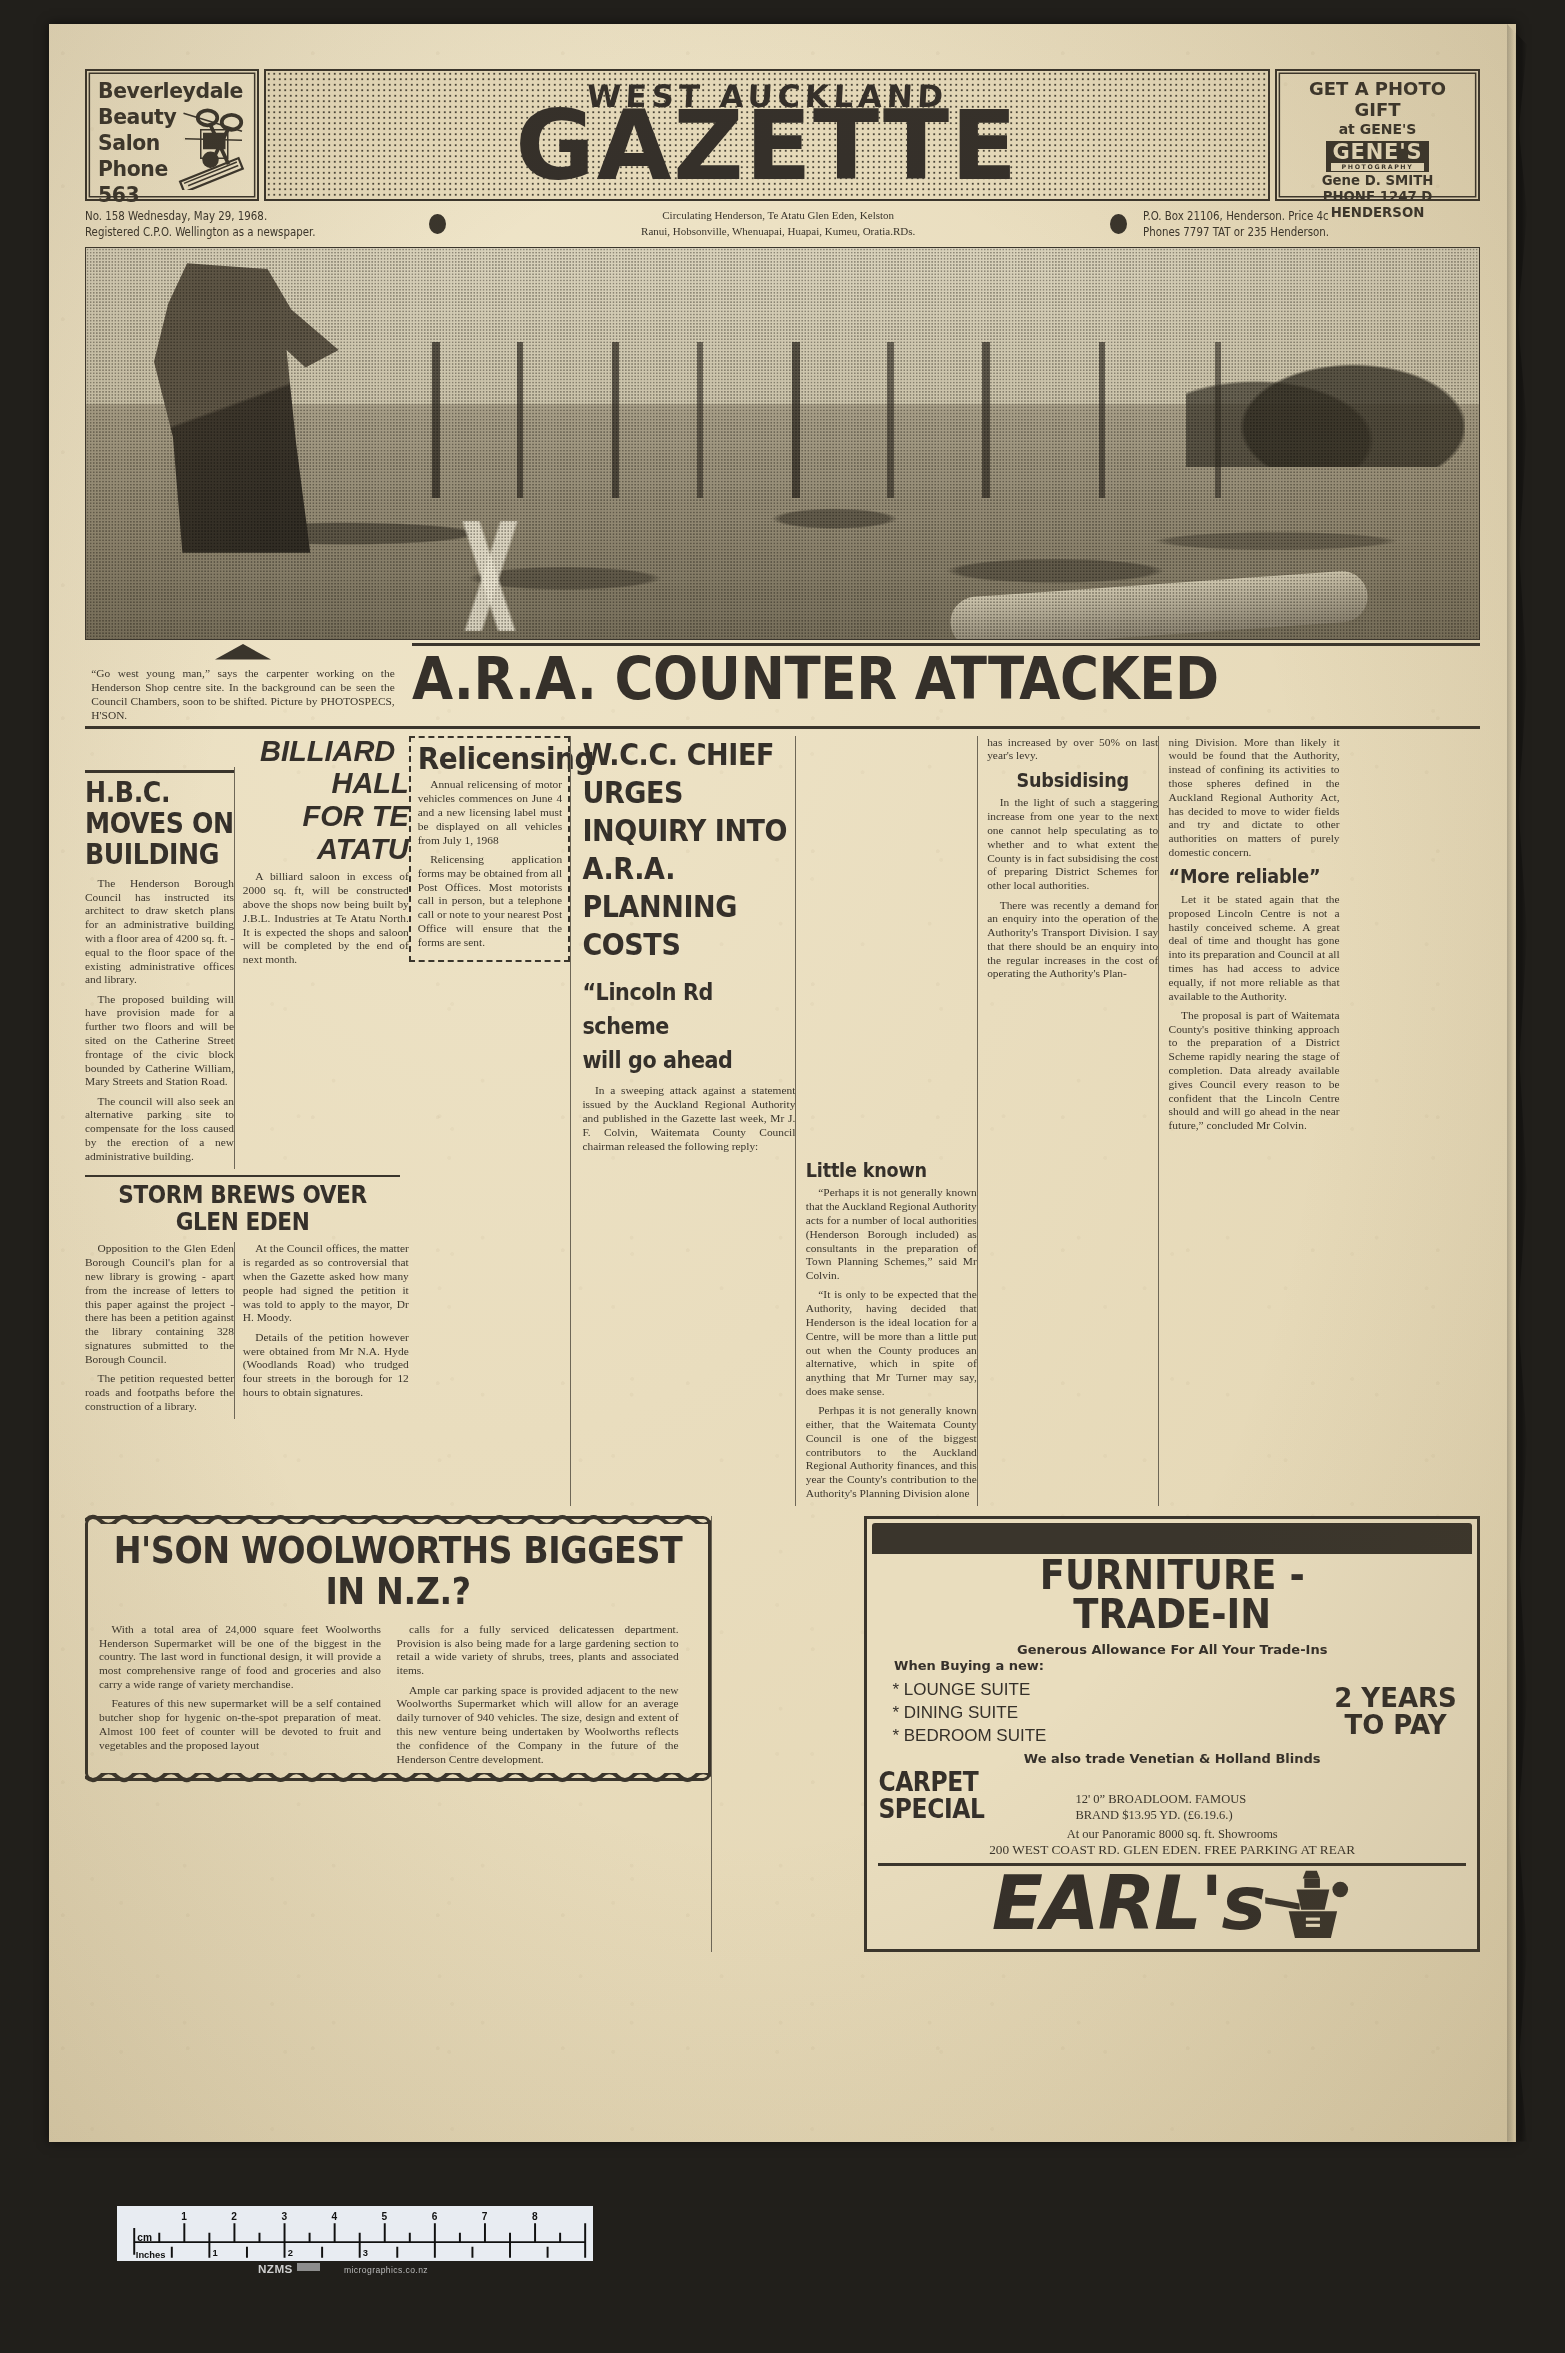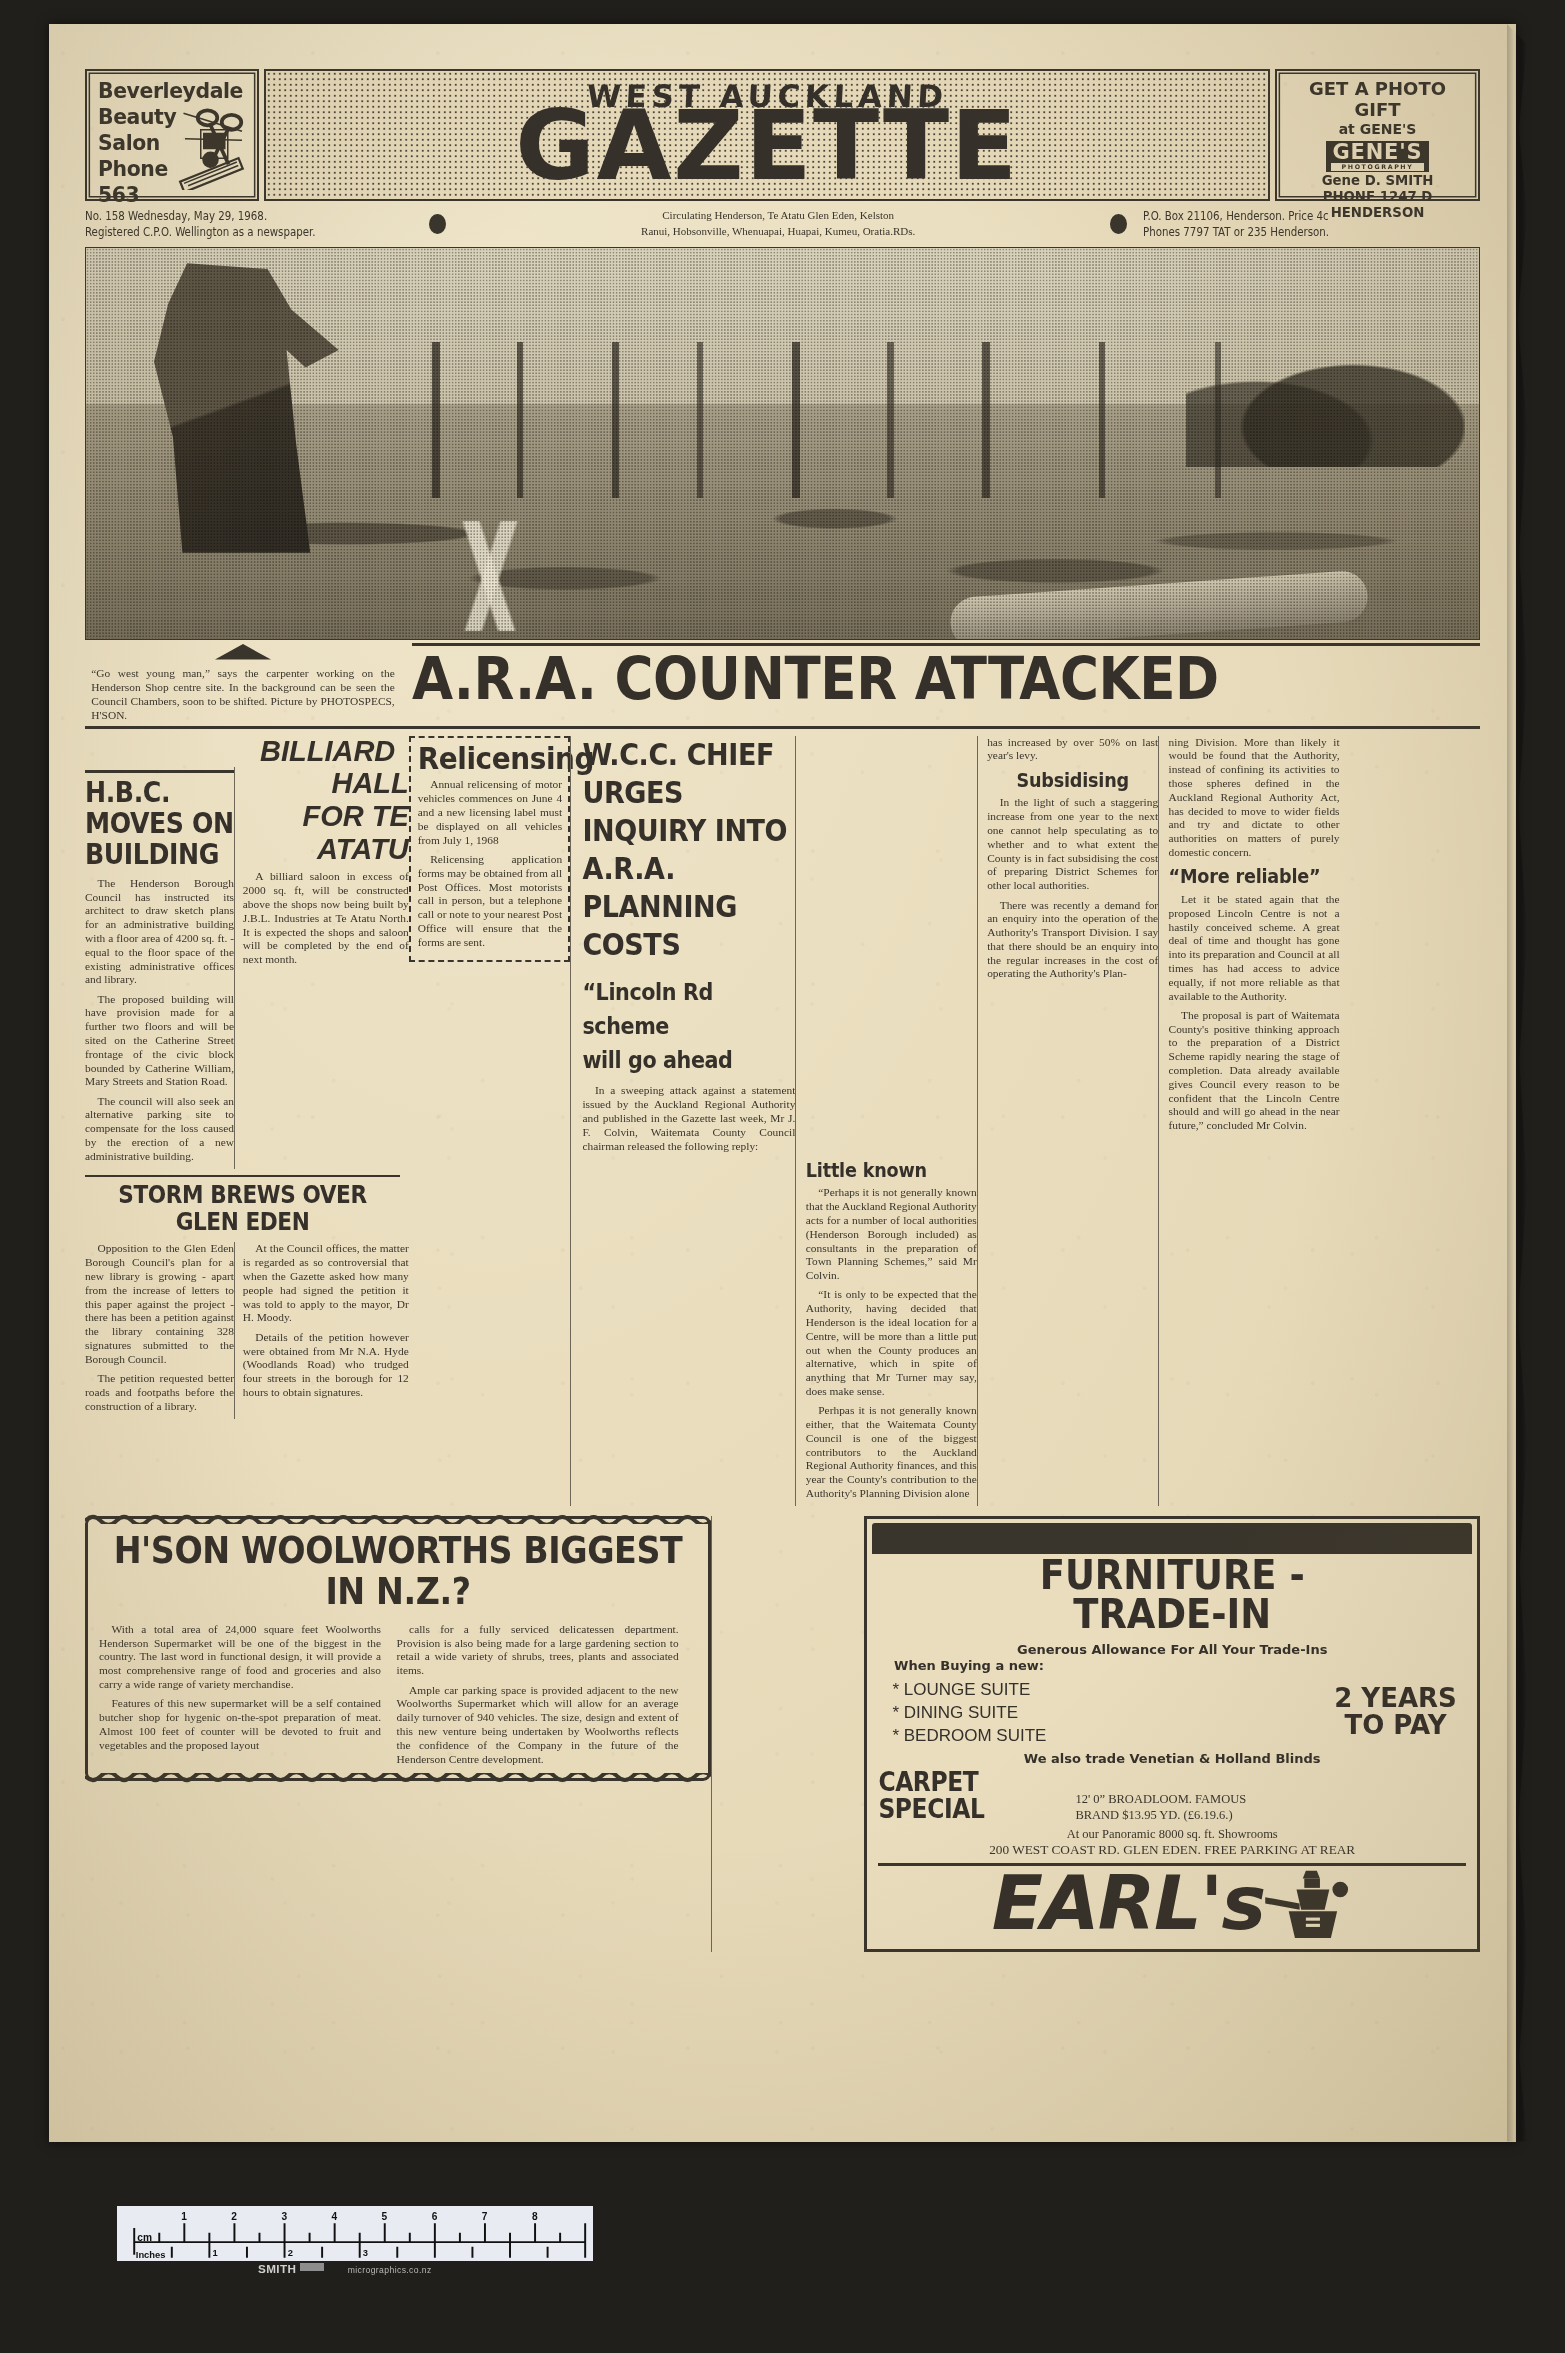--- a/index.html
+++ b/index.html
@@ -491,15 +491,15 @@
     <text x="466" y="18" font-family="Liberation Sans, sans-serif" font-size="13" font-weight="bold" fill="#111">7</text>
     <text x="530" y="18" font-family="Liberation Sans, sans-serif" font-size="13" font-weight="bold" fill="#111">8</text>
     <text x="24" y="66" font-family="Liberation Sans, sans-serif" font-size="12" font-weight="bold" fill="#111">Inches</text>
     <text x="122" y="64" font-family="Liberation Sans, sans-serif" font-size="12" font-weight="bold" fill="#111">1</text>
     <text x="218" y="64" font-family="Liberation Sans, sans-serif" font-size="12" font-weight="bold" fill="#111">2</text>
     <text x="314" y="64" font-family="Liberation Sans, sans-serif" font-size="12" font-weight="bold" fill="#111">3</text>
   </svg>
 </div>
 
 <div id="nzms">
-  <span>SMITH</span><span class="sq"></span><span class="u">micrographics.co.nz</span>
+  <span>NZMS</span><span class="sq"></span><span class="u">micrographics.co.nz</span>
 </div>
 
 
 </body></html>

